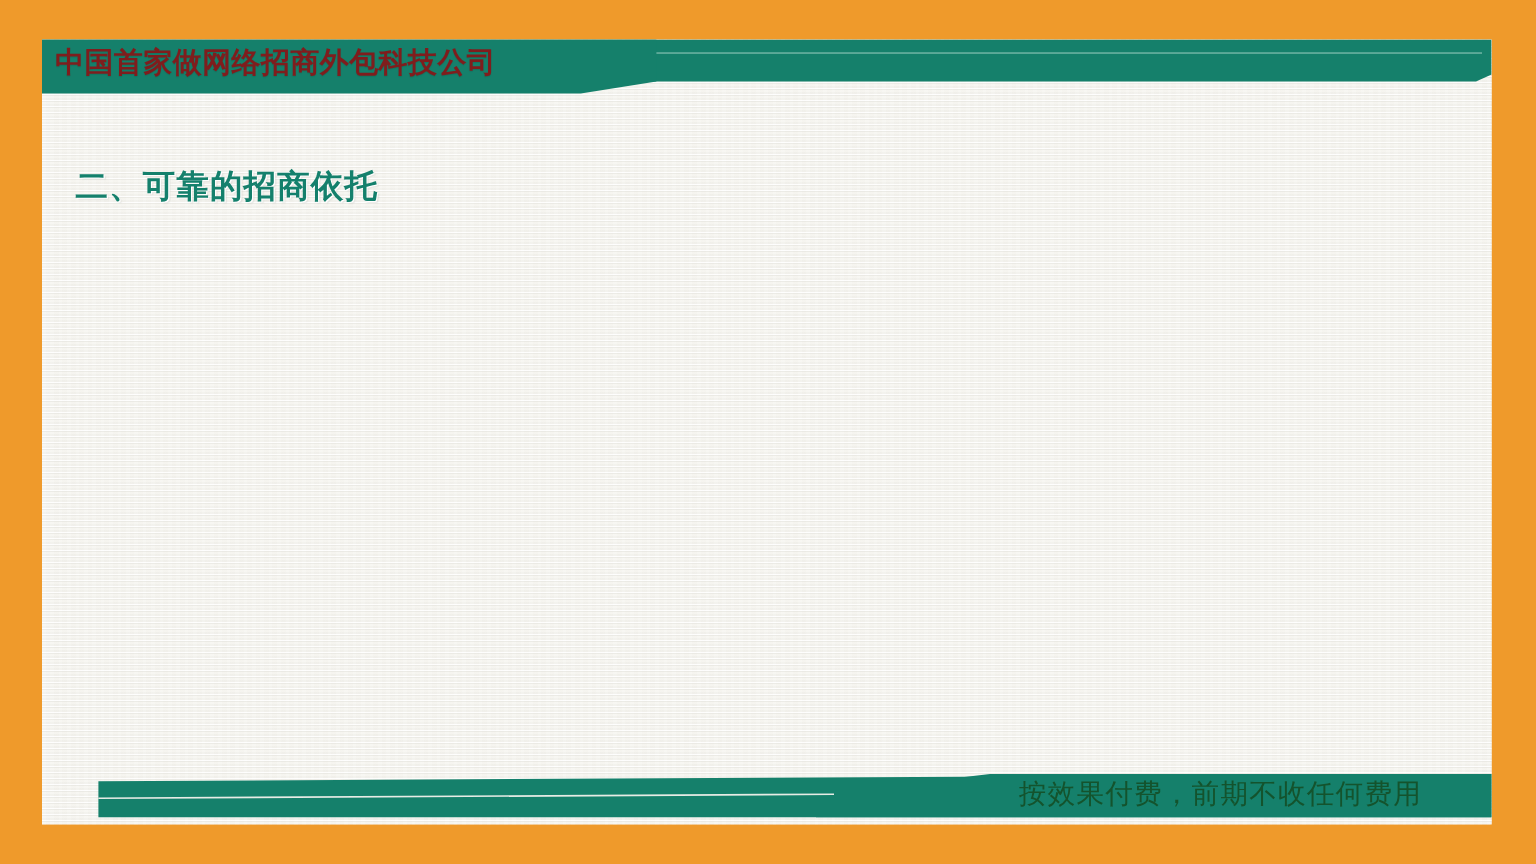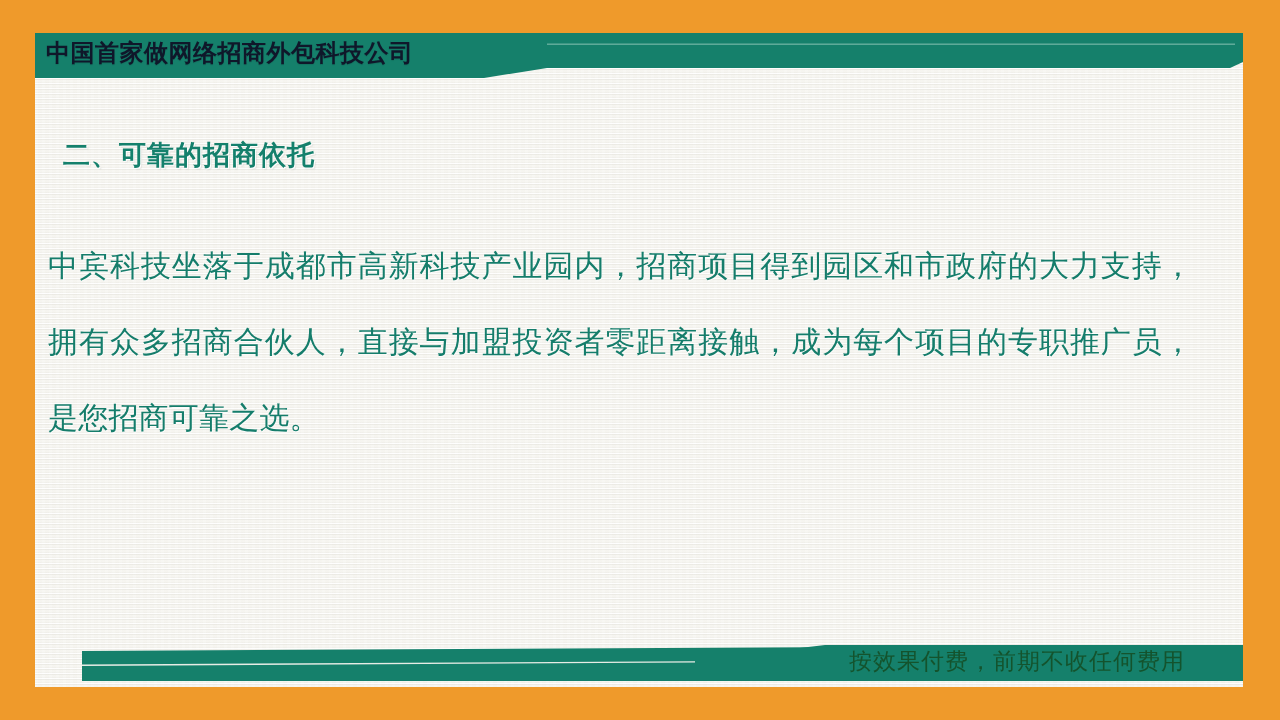--- a/index.html
+++ b/index.html
@@ -64,21 +64,21 @@
     pointer-events: none;
   }
   #header-band svg { display: block; }
 
   #header-title {
     position: absolute;
     left: 46px;
     top: 36px;
     height: 34px;
     line-height: 34px;
-    color: #0f172a;
+    color: #7f1d1d;
     font-family: "Liberation Sans", sans-serif;
     font-weight: bold;
     font-size: 24px;
     letter-spacing: 0.5px;
     white-space: nowrap;
     text-shadow: 0 1px 1px rgba(0,0,0,0.10);
   }
 
   
   #content {
@@ -160,21 +160,20 @@
       <rect x="512" y="10.5" width="688" height="1.4" fill="#6fb4a4" opacity="0.9"></rect>
     </svg>
   </div>
 
   <div id="header-title">中国首家做网络招商外包科技公司</div>
 
   <div id="content">
 
     <div id="section-heading">二、可靠的招商依托</div>
 
-    <div id="body-paragraph">中宾科技坐落于成都市高新科技产业园内，招商项目得到园区和市政府的大力支持，拥有众多招商合伙人，直接与加盟投资者零距离接触，成为每个项目的专职推广员，是您招商可靠之选。</div>
 
   </div>
 
   <div id="footer-band">
     <svg width="1208" height="49" viewBox="0 0 1208 49" xmlns="http://www.w3.org/2000/svg">
 
       <polygon points="645,24 790,7 1208,7 1208,43 645,43" fill="#15806b"></polygon>
 
       <polygon points="47,13 1208,7 1208,43 47,43" fill="#15806b"></polygon>
 

